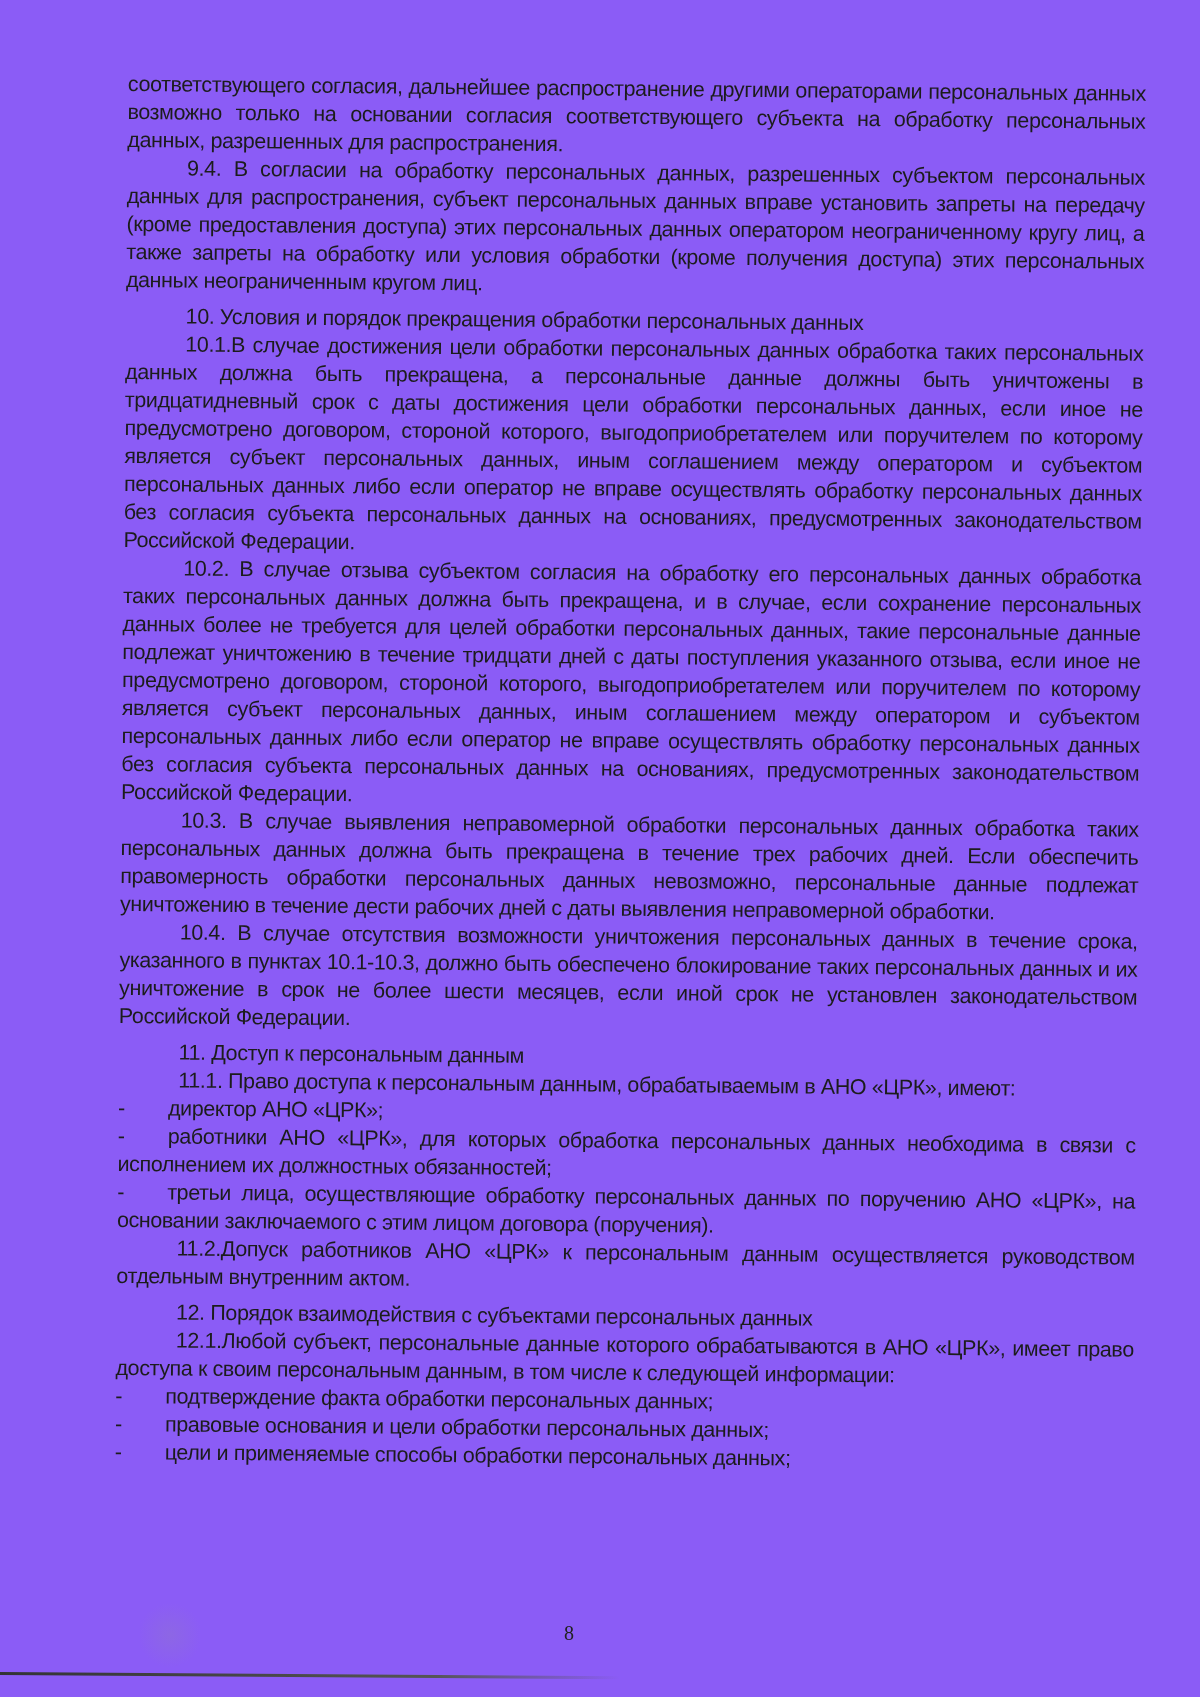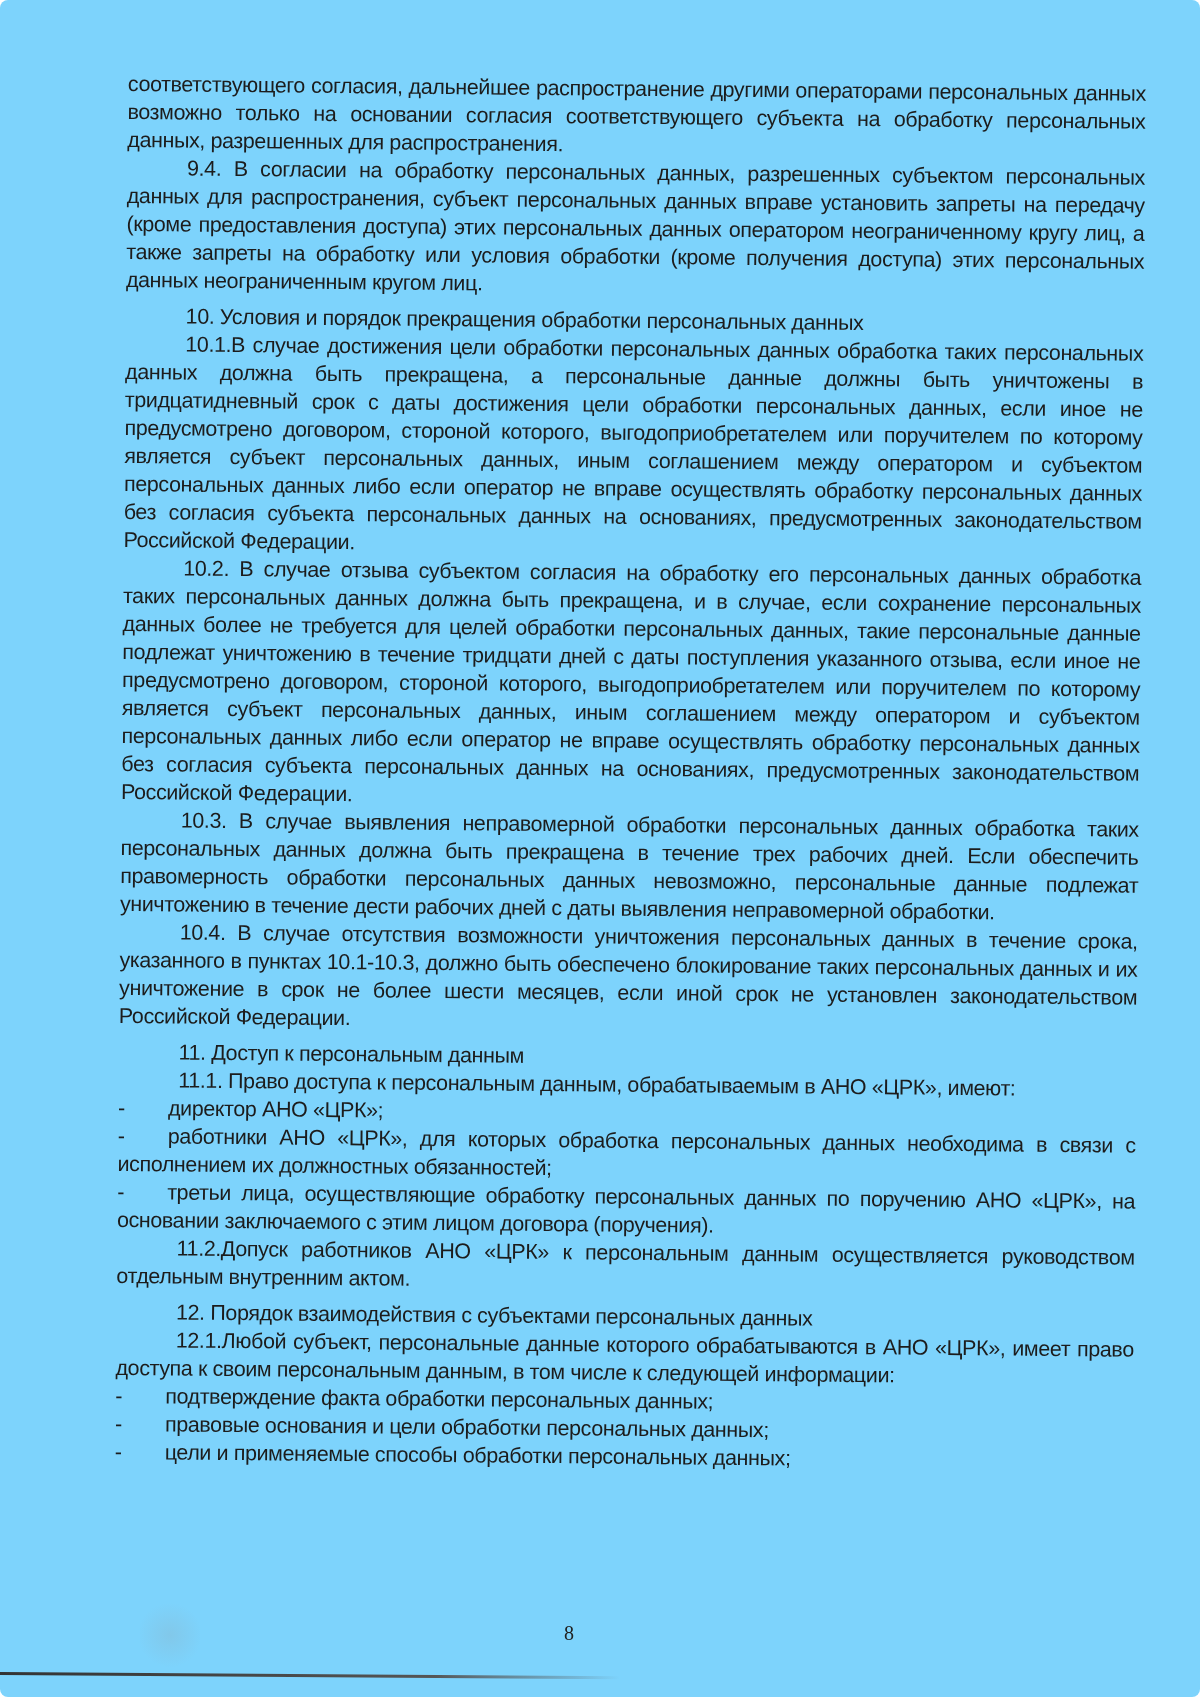--- a/index.html
+++ b/index.html
@@ -3,22 +3,21 @@
   <meta charset="utf-8">
   <style>
     html, body { margin: 0; padding: 0; background: #ffffff; }
     body {
       width: 1200px; height: 1697px; position: relative; overflow: hidden;
       font-family: "Liberation Sans Narrow", "Liberation Sans", sans-serif;
       color: #1c1c1c;
     }
     .page {
       position: absolute; left: 0; top: 0; width: 1200px; height: 1697px;
-      background: #7dd3fc;
-      border-radius: 8px;
+      background: #8b5cf6;
     }
     .content {
       position: absolute; left: 128px; top: 70px; width: 1018px;
       transform: rotate(0.55deg); transform-origin: 0 0;
       font-size: 21.5px; line-height: 28px; letter-spacing: -0.4px;
     }
     .content p { margin: 0; text-align: justify; }
     .indent { text-indent: 60px; }
     .heading { margin-top: 8px !important; padding-left: 60px; text-align: left !important; }
     .bullet { position: relative; padding-left: 0; text-indent: 50px; }

